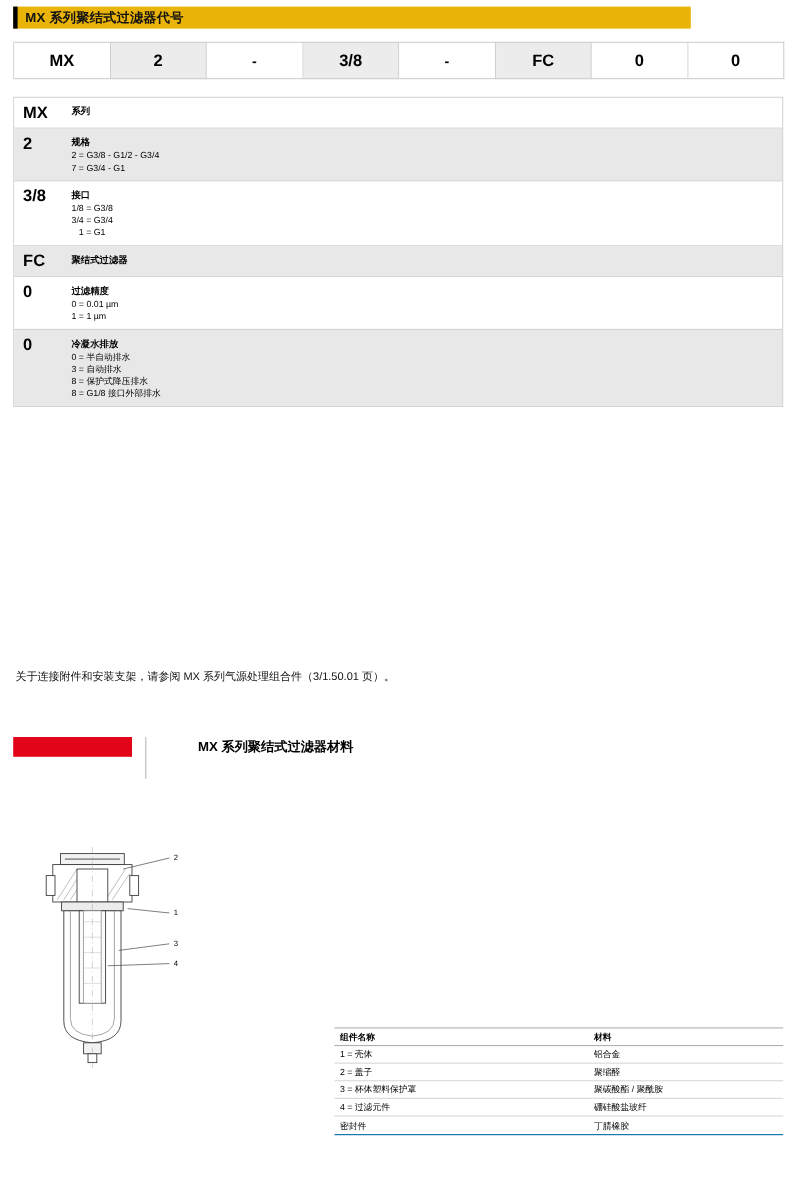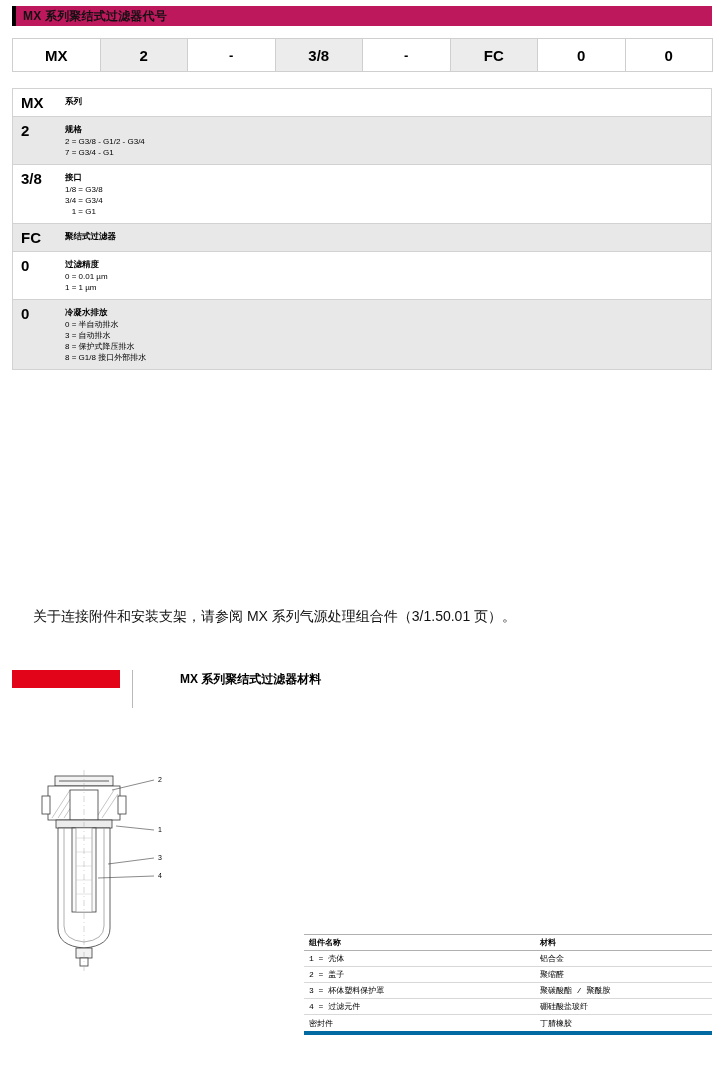--- a/index.html
+++ b/index.html
@@ -14,23 +14,23 @@
     font-family: "Liberation Sans", sans-serif;
     color: #000;
     font-size: 11px;
   }
 
   
   .page-header {
     position: absolute;
     left: 12px;
     top: 6px;
-    width: 700px;
+    width: 616px;
     height: 20px;
-    background: #be185d;
+    background: #eab308;
     display: flex;
     align-items: center;
   }
   .page-header .bar {
     width: 4px;
     height: 20px;
     background: #000;
     margin-right: 7px;
   }
   .page-header .title {
@@ -115,23 +115,23 @@
   }
   .legend-line {
     font-size: 8px;
     line-height: 11px;
     white-space: pre;
   }
 
   
   .note {
     position: absolute;
-    left: 33px;
+    left: 14px;
     top: 608px;
-    font-size: 14px;
+    font-size: 10px;
     color: #111;
     text-align: center;
   }
 
   
   .section2 {
     position: absolute;
     left: 12px;
     top: 670px;
     width: 700px;
@@ -171,23 +171,22 @@
     height: 260px;
   }
 
   
   .materials {
     position: absolute;
     left: 304px;
     top: 934px;
     width: 408px;
     border-top: 1px solid #b0b0b0;
-    border-bottom: 4px solid #0369a1;
-    box-sizing: border-box;
-    font-family: Liberation Mono, monospace;
+    border-bottom: 1px solid #0369a1;
+    box-sizing: border-box;
   }
   .mat-row {
     display: flex;
     border-bottom: 1px solid #d8d8d8;
     height: 16px;
     align-items: center;
     box-sizing: border-box;
   }
   .mat-row:last-child {
     border-bottom: none;

